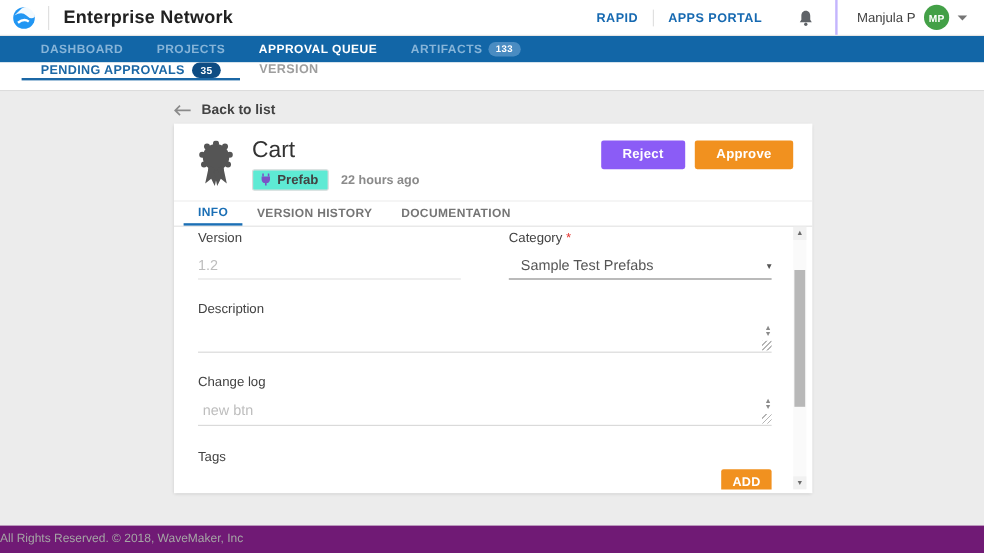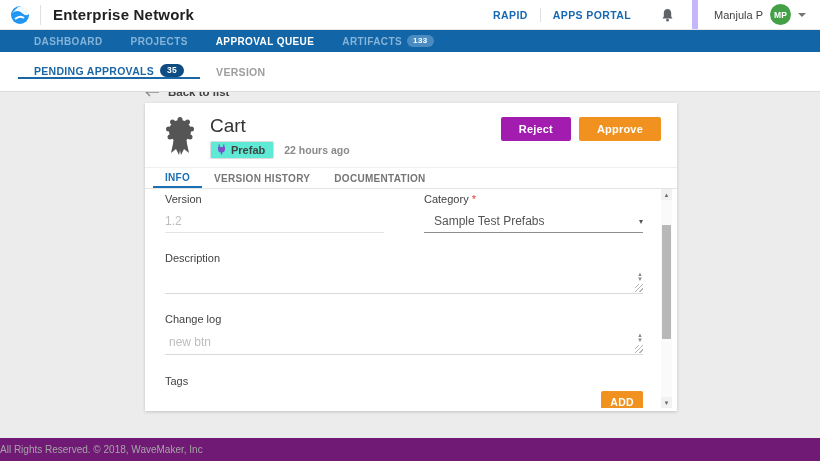--- a/index.html
+++ b/index.html
@@ -16,41 +16,41 @@
     background:#ffffff; display:flex; align-items:center;
     border-bottom:1px solid #e6e6e6; z-index:5;
   }
   .logo-wrap{ width:40px; display:flex; justify-content:center; align-items:center; }
   .hdr-divider{ width:1px; height:20px; background:#e0e0e0; }
   .app-title{ font-size:15px; font-weight:bold; color:#212121; margin-left:12px; letter-spacing:.2px; }
   .hdr-right{ margin-left:auto; display:flex; align-items:center; height:100%; }
   .hdr-link{ font-size:10.5px; font-weight:bold; color:#1669b1; letter-spacing:.4px; padding:0 12px; cursor:pointer; text-decoration:none; }
   .hdr-link-sep{ width:1px; height:14px; background:#e0e0e0; }
   .bell-wrap{ padding:0 18px; display:flex; align-items:center; }
-  .user-wrap{ display:flex; align-items:center; gap:7px; padding:0 14px 0 16px; border-left:6px solid #c4b5fd; height:100%; cursor:pointer; }
+  .user-wrap{ display:flex; align-items:center; gap:7px; padding:0 14px 0 16px; border-left:2px solid #c4b5fd; height:100%; cursor:pointer; }
   .user-name{ font-size:11px; color:#424242; font-weight:500; }
   .avatar{ width:21px; height:21px; border-radius:50%; background:#43a047; color:#fff;
     font-size:8.5px; font-weight:bold; display:flex; align-items:center; justify-content:center; letter-spacing:.2px; }
   .caret{ width:0; height:0; border-left:4px solid transparent; border-right:4px solid transparent; border-top:4px solid #757575; }
 
   
   .main-nav{
     position:absolute; top:30px; left:0; right:0; height:22px;
     background:#1266a7; display:flex; align-items:center; padding-left:20px; z-index:5;
   }
   .nav-item{ font-size:10px; font-weight:bold; letter-spacing:.4px; color:#86b4d8;
     padding:0 14px; height:100%; display:flex; align-items:center; gap:5px; cursor:pointer; text-decoration:none; }
   .nav-item.active{ color:#ffffff; }
   .nav-badge{ background:#4a8cc2; color:#fff; font-size:8px; font-weight:bold;
     border-radius:8px; padding:1px 6px; line-height:1.2; }
 
   
   .sub-nav{
-    position:absolute; top:52px; left:0; right:0; height:40px;
-    background:#ffffff; display:flex; align-items:center; padding-left:18px;
+    position:absolute; top:52px; left:0; right:0; height:24px;
+    background:#ffffff; display:flex; align-items:flex-start; padding-left:18px;
     border-bottom:1px solid #dcdcdc; z-index:5;
   }
   .subnav-item{ font-size:10.5px; font-weight:bold; letter-spacing:.3px; color:#9e9e9e;
     display:flex; align-items:center; gap:6px; padding:0 16px; cursor:pointer; position:relative; }
   .subnav-item.active{ color:#1b67a5; border-bottom:2px solid #1b67a5; }
   .subnav-badge{ background:#0e4c83; color:#fff; font-size:8.5px; font-weight:bold;
     border-radius:9px; padding:1.5px 7px; line-height:1.2; }
 
   
   .main-area{ position:absolute; top:76px; left:0; right:0; bottom:23px; background:#ececec; }
@@ -64,21 +64,21 @@
   .award{ width:30px; margin-top:2px; }
   .card-title-col{ margin-left:15px; }
   .card-title{ font-size:19px; font-weight:500; color:#333; line-height:22px; }
   .chip-row{ display:flex; align-items:center; gap:10px; margin-top:4px; }
   .type-chip{ border:1px solid #dcdcdc; border-radius:2px; padding:2px 8px 2px 6px;
     display:flex; align-items:flex-start; gap:5px; font-size:11px; font-weight:bold; color:#424242; background:#5eead4; }
   .timestamp{ font-size:10.5px; color:#8a8a8a; font-weight:bold; }
   .head-buttons{ margin-left:auto; display:flex; gap:8px; align-items:flex-start; margin-top:2px; }
   .btn{ font-size:11px; font-weight:bold; color:#fff; border:none; padding:6px 18px;
     border-radius:2px; cursor:pointer; letter-spacing:.2px; }
-  .btn-reject{ background:#a21caf; }
+  .btn-reject{ background:#8b5cf6; }
   .btn-approve{ background:#f1911f; }
 
   .tabs-row{ height:22px; border-top:1px solid #efefef; border-bottom:1px solid #e4e4e4;
     display:flex; padding-left:8px; }
   .tab{ font-size:10px; font-weight:bold; letter-spacing:.3px; color:#757575;
     padding:0 12px; display:flex; align-items:center; cursor:pointer; }
   .tab.active{ color:#1b6fb5; border-bottom:2px solid #1b6fb5; }
 
   
   .form-scroll{ position:relative; height:219px; padding:4px 34px 0 20px; overflow:hidden; }

